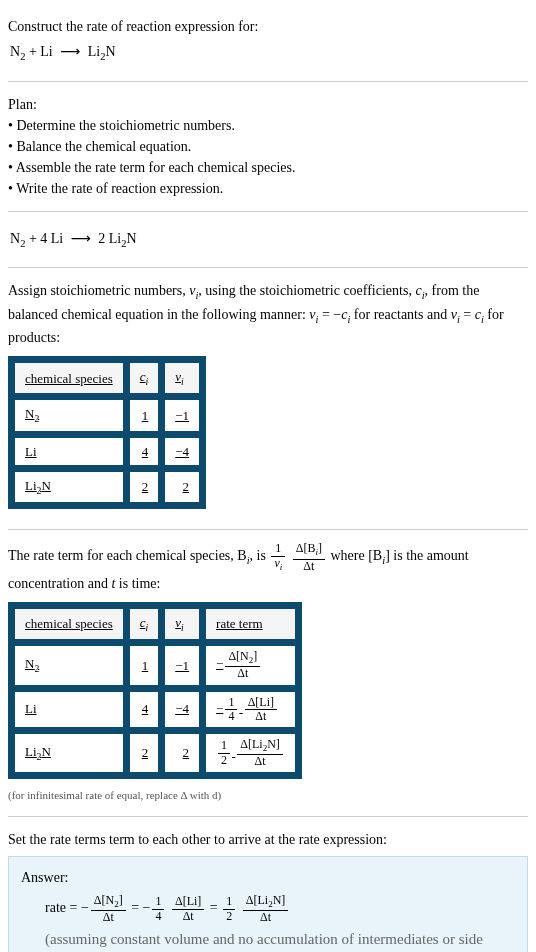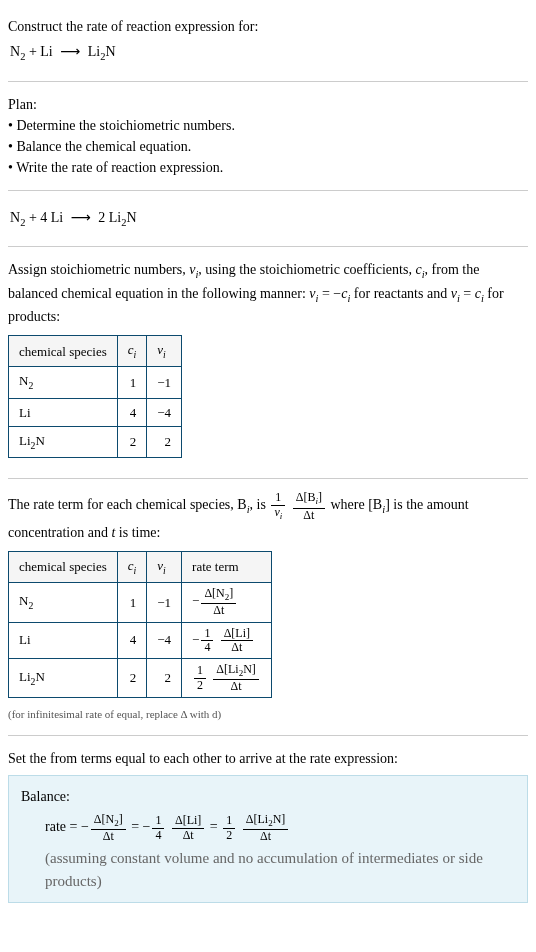--- a/index.html
+++ b/index.html
@@ -12,25 +12,26 @@
       padding: 8px;
       width: 536px;
     }
     .section { padding: 8px 0; }
     hr { border: none; border-top: 1px solid #ccc; margin: 4px 0; }
     .sub { font-size: 0.75em; vertical-align: sub; }
     .ital { font-style: italic; }
     .arrow { margin: 0 4px; }
     table.data { border-collapse: collapse; margin: 8px 0; }
     table.data td, table.data th {
-      border: 1px solid #0c4a6e;
+      border: 7px solid #0c4a6e;
       padding: 4px 10px;
       text-align: left;
       font-weight: normal;
       font-size: 13px;
+      text-decoration: underline;
     }
     table.data th { background: #f5f5f5; }
     table.data td.num { text-align: right; }
     .frac {
       display: inline-block;
       text-align: center;
       vertical-align: middle;
       font-size: 12px;
       line-height: 1.1;
       margin: 0 2px;
@@ -58,20 +59,21 @@
     <span>N</span><span class="sub">2</span><span> + Li </span><span class="arrow">⟶</span><span> Li</span><span class="sub">2</span><span>N</span>
   </div>
 </div>
 
 <hr>
 
 <div class="section">
   <div>Plan:</div>
   <div>• Determine the stoichiometric numbers.</div>
   <div>• Balance the chemical equation.</div>
+  <div>• Assemble the rate term for each chemical species.</div>
   <div>• Write the rate of reaction expression.</div>
 </div>
 
 <hr>
 
 <div class="section">
   <div class="eqline">
     <span>N</span><span class="sub">2</span><span> + 4 Li </span><span class="arrow">⟶</span><span> 2 Li</span><span class="sub">2</span><span>N</span>
   </div>
 </div>
@@ -143,21 +145,21 @@
       <td><span class="frac rate-frac"><span class="top">1</span><span class="bot">2</span></span> <span class="frac rate-frac"><span class="top"><span>Δ[Li</span><span class="sub">2</span><span>N]</span></span><span class="bot">Δt</span></span></td>
     </tr>
   </tbody>
     </table>
   <div class="note">(for infinitesimal rate of equal, replace Δ with d)</div>
 </div>
 
 <hr>
 
 <div class="section">
-  <div>Set the from terms equal to each other to arrive at the rate expression:</div>
+  <div>Set the rate terms term to each other to arrive at the rate expression:</div>
   <div class="answer-box">
-    <div>Balance:</div>
+    <div>Answer:</div>
     <div class="indent">
       <span>rate = −</span><span class="frac rate-frac"><span class="top"><span>Δ[N</span><span class="sub">2</span><span>]</span></span><span class="bot">Δt</span></span><span> = −</span><span class="frac rate-frac"><span class="top">1</span><span class="bot">4</span></span> <span class="frac rate-frac"><span class="top">Δ[Li]</span><span class="bot">Δt</span></span><span> = </span><span class="frac rate-frac"><span class="top">1</span><span class="bot">2</span></span> <span class="frac rate-frac"><span class="top"><span>Δ[Li</span><span class="sub">2</span><span>N]</span></span><span class="bot">Δt</span></span>
     </div>
     <div class="assume">(assuming constant volume and no accumulation of intermediates or side products)</div>
   </div>
 </div>
 
 </body></html>

